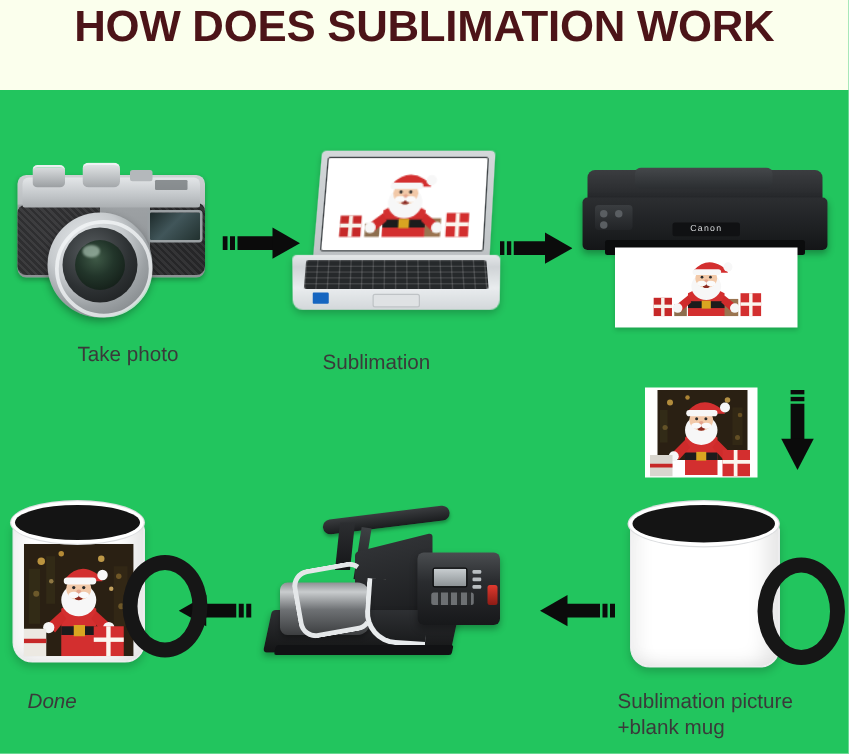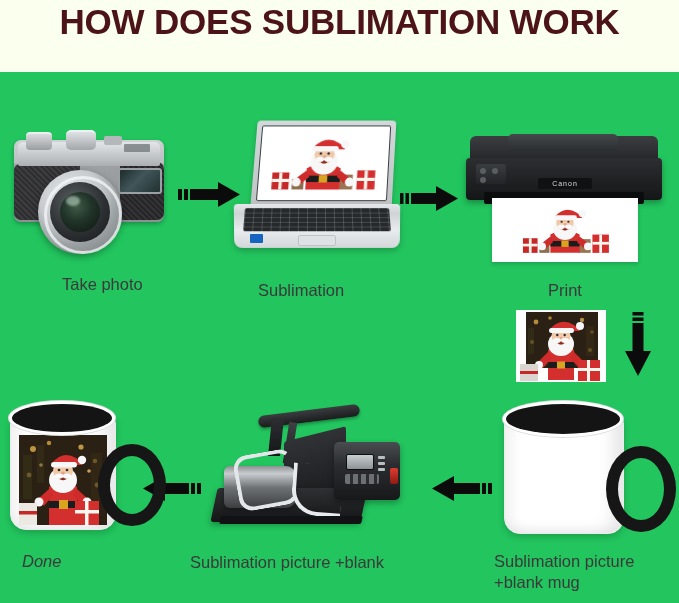--- a/index.html
+++ b/index.html
@@ -429,21 +429,20 @@
             <ellipse cx="56" cy="31.5" rx="4" ry="2.4" fill="#fafafa"></ellipse>
             <ellipse cx="64" cy="31.5" rx="4" ry="2.4" fill="#fafafa"></ellipse>
             <path d="M49 20 Q60 8 73 16 Q78 19 79 22 L49 22 Z" fill="#d32f2f"></path>
             <rect x="48" y="19" width="25" height="5" rx="2.5" fill="#f7f7f7"></rect>
             <circle cx="79" cy="17" r="4" fill="#f7f7f7"></circle>
           </svg>
         </div>
       </div>
     </div>
   </div>
-  <div class="caption" style="left: 548px; top: 280px; width: 120px; color: rgb(58, 58, 58);">Print</div>
 
   <div class="sheet" style="left:516px;top:310px;width:90px;height:72px;">
     <svg viewBox="0 0 90 72" preserveAspectRatio="none" style="position:absolute;inset:0;width:100%;height:100%;">
       <rect x="10" y="2" width="72" height="56" fill="#2a2013"></rect>
       <g opacity="0.75">
         <circle cx="20" cy="12" r="2.4" fill="#e0b14a"></circle>
         <circle cx="34" cy="8" r="1.8" fill="#d9a63f"></circle>
         <circle cx="66" cy="10" r="2.2" fill="#e3b755"></circle>
         <circle cx="76" cy="22" r="1.8" fill="#d8a440"></circle>
         <circle cx="16" cy="32" r="2.0" fill="#caa04a"></circle>
@@ -518,21 +517,20 @@
       <div class="ctrlbox"></div>
       <div class="lcd"></div>
       <div class="led" style="left:168px;top:52px;"></div>
       <div class="led" style="left:168px;top:58px;"></div>
       <div class="led" style="left:168px;top:64px;"></div>
       <div class="kbtiny"></div>
       <div class="redbtn"></div>
       <div class="foot"></div>
     </div>
   </div>
-  <div class="caption" style="left: 190px; top: 552px; width: 270px; color: rgb(58, 58, 58);">Sublimation picture +blank</div>
 
   <div class="arrow" style="left:143px;top:472px;">
     <svg width="62" height="32" viewBox="0 0 62 32">
       <polygon points="22,4 0,16.5 22,29" fill="#0b0b0b"></polygon>
       <rect x="20" y="11" width="26" height="11" fill="#0b0b0b"></rect>
       <rect x="48" y="11" width="4" height="11" fill="#0b0b0b"></rect>
       <rect x="54" y="11" width="4" height="11" fill="#0b0b0b"></rect>
     </svg>
   </div>
 

